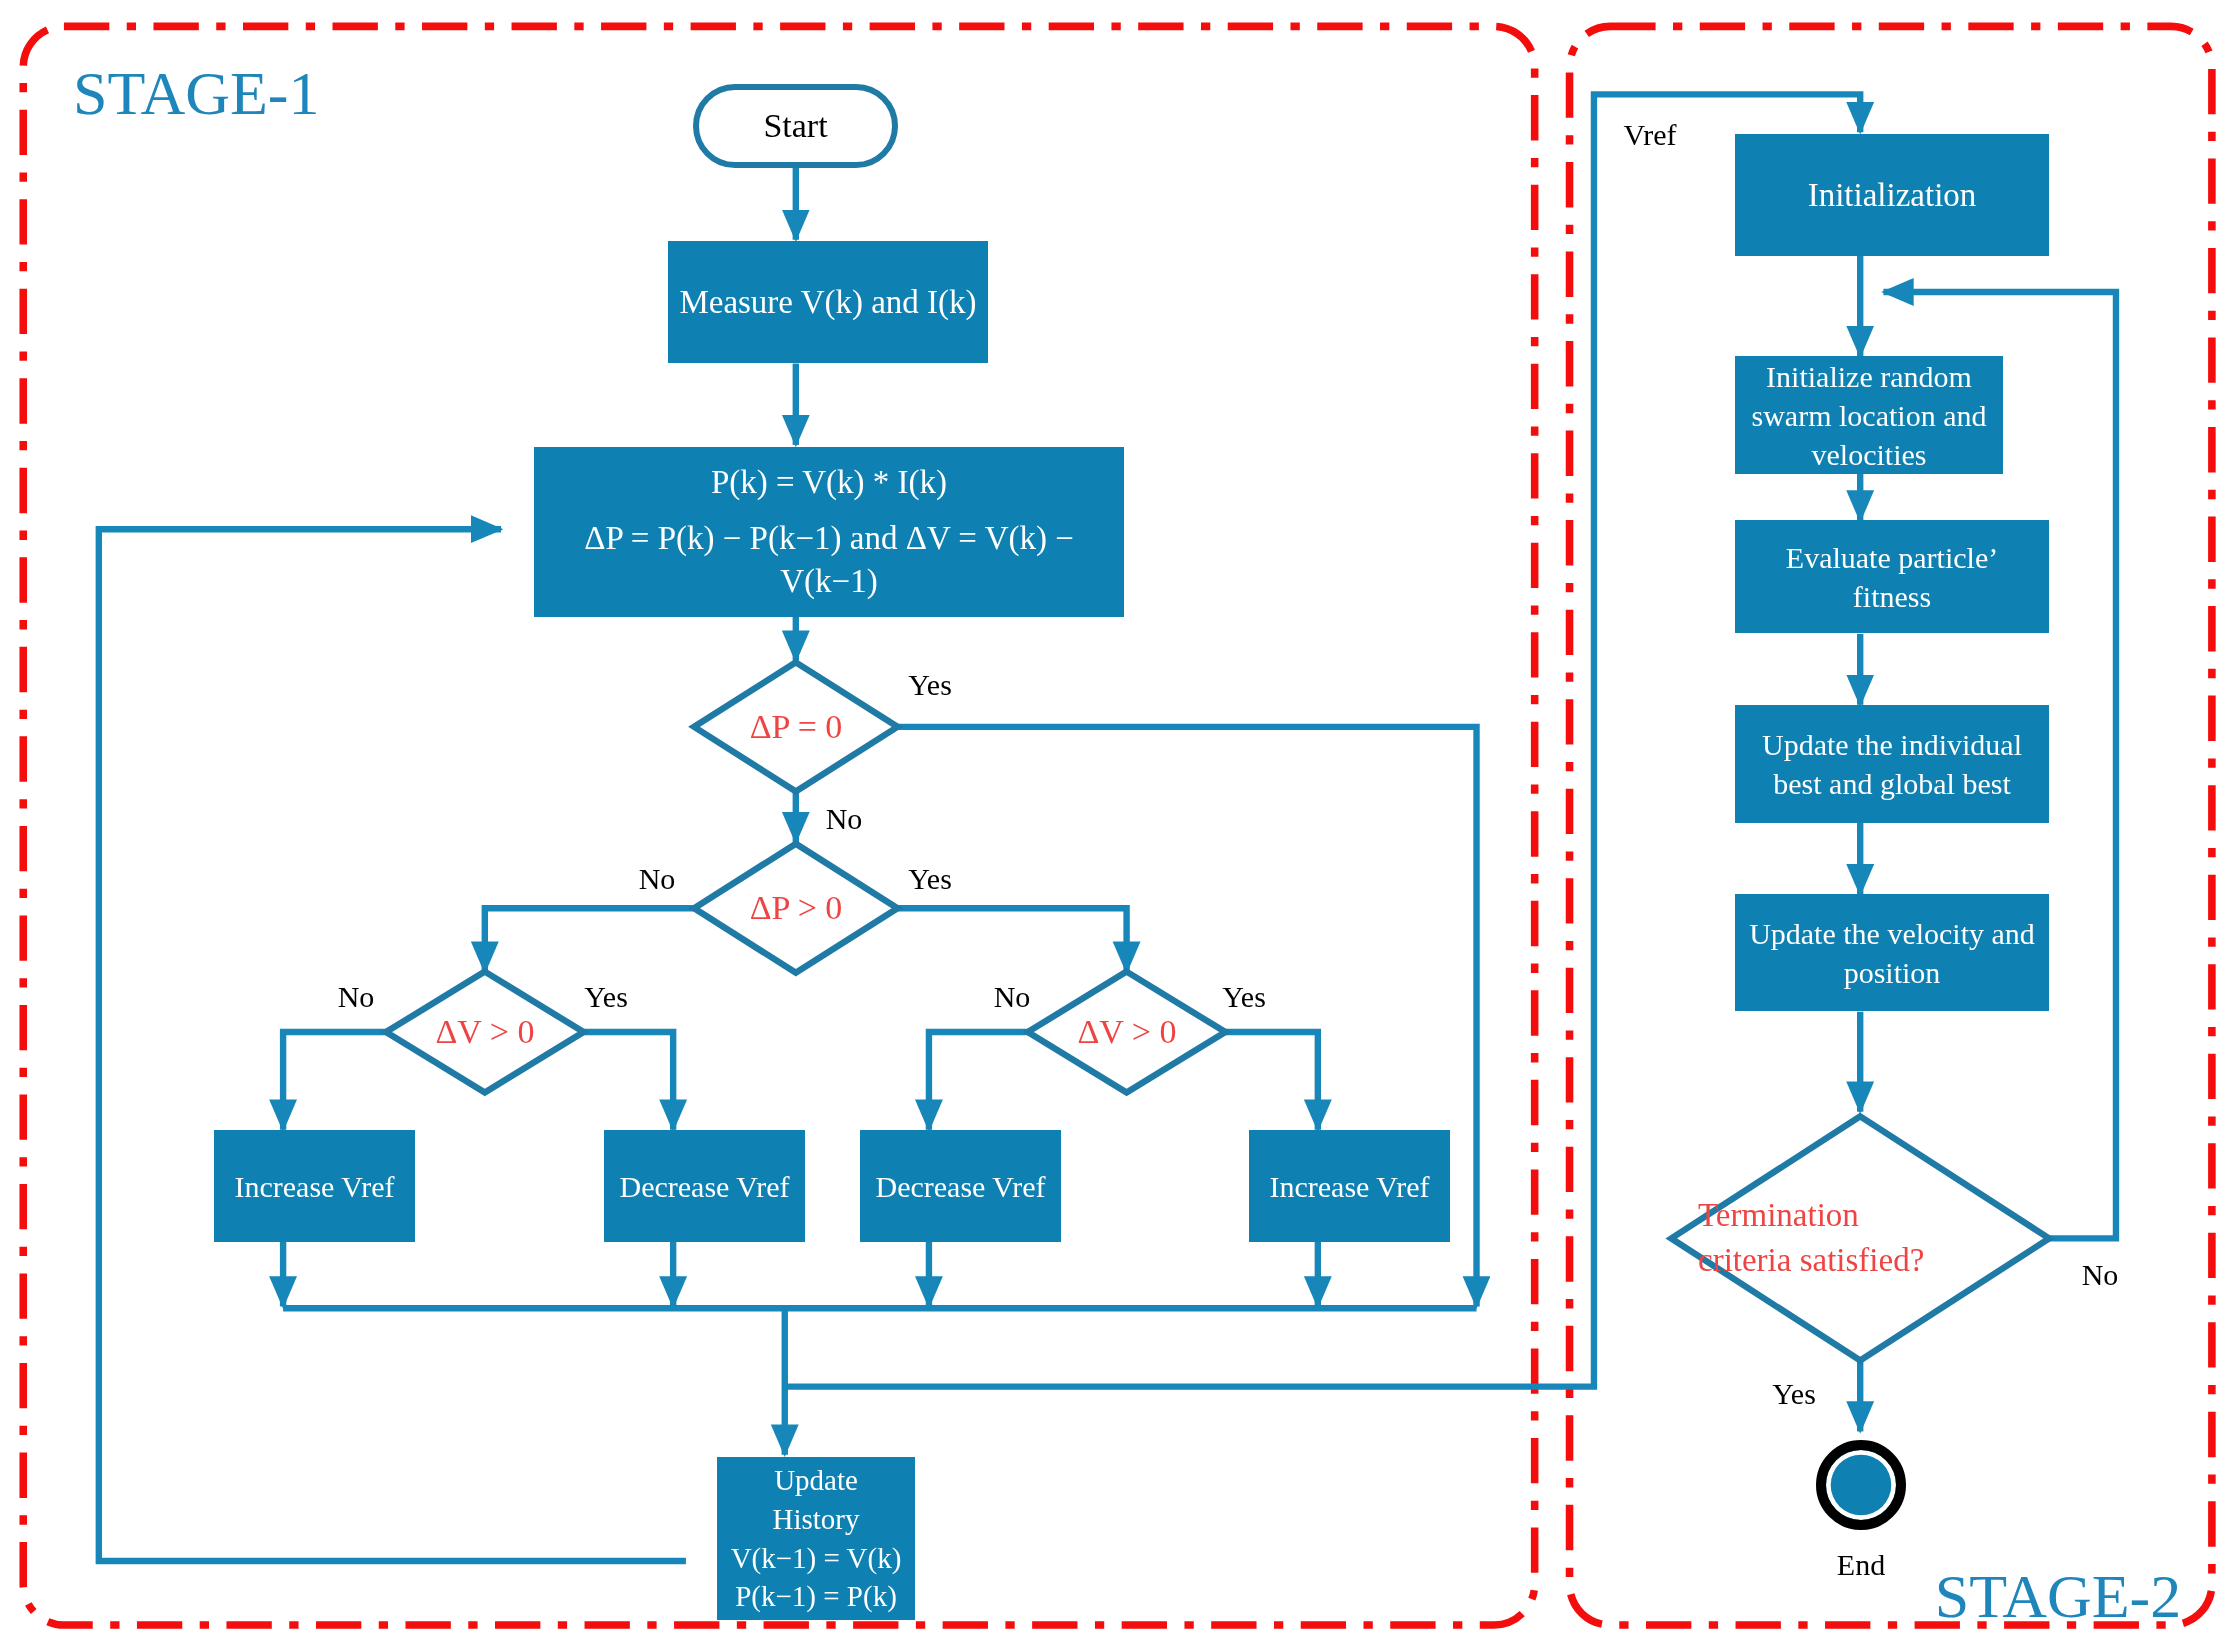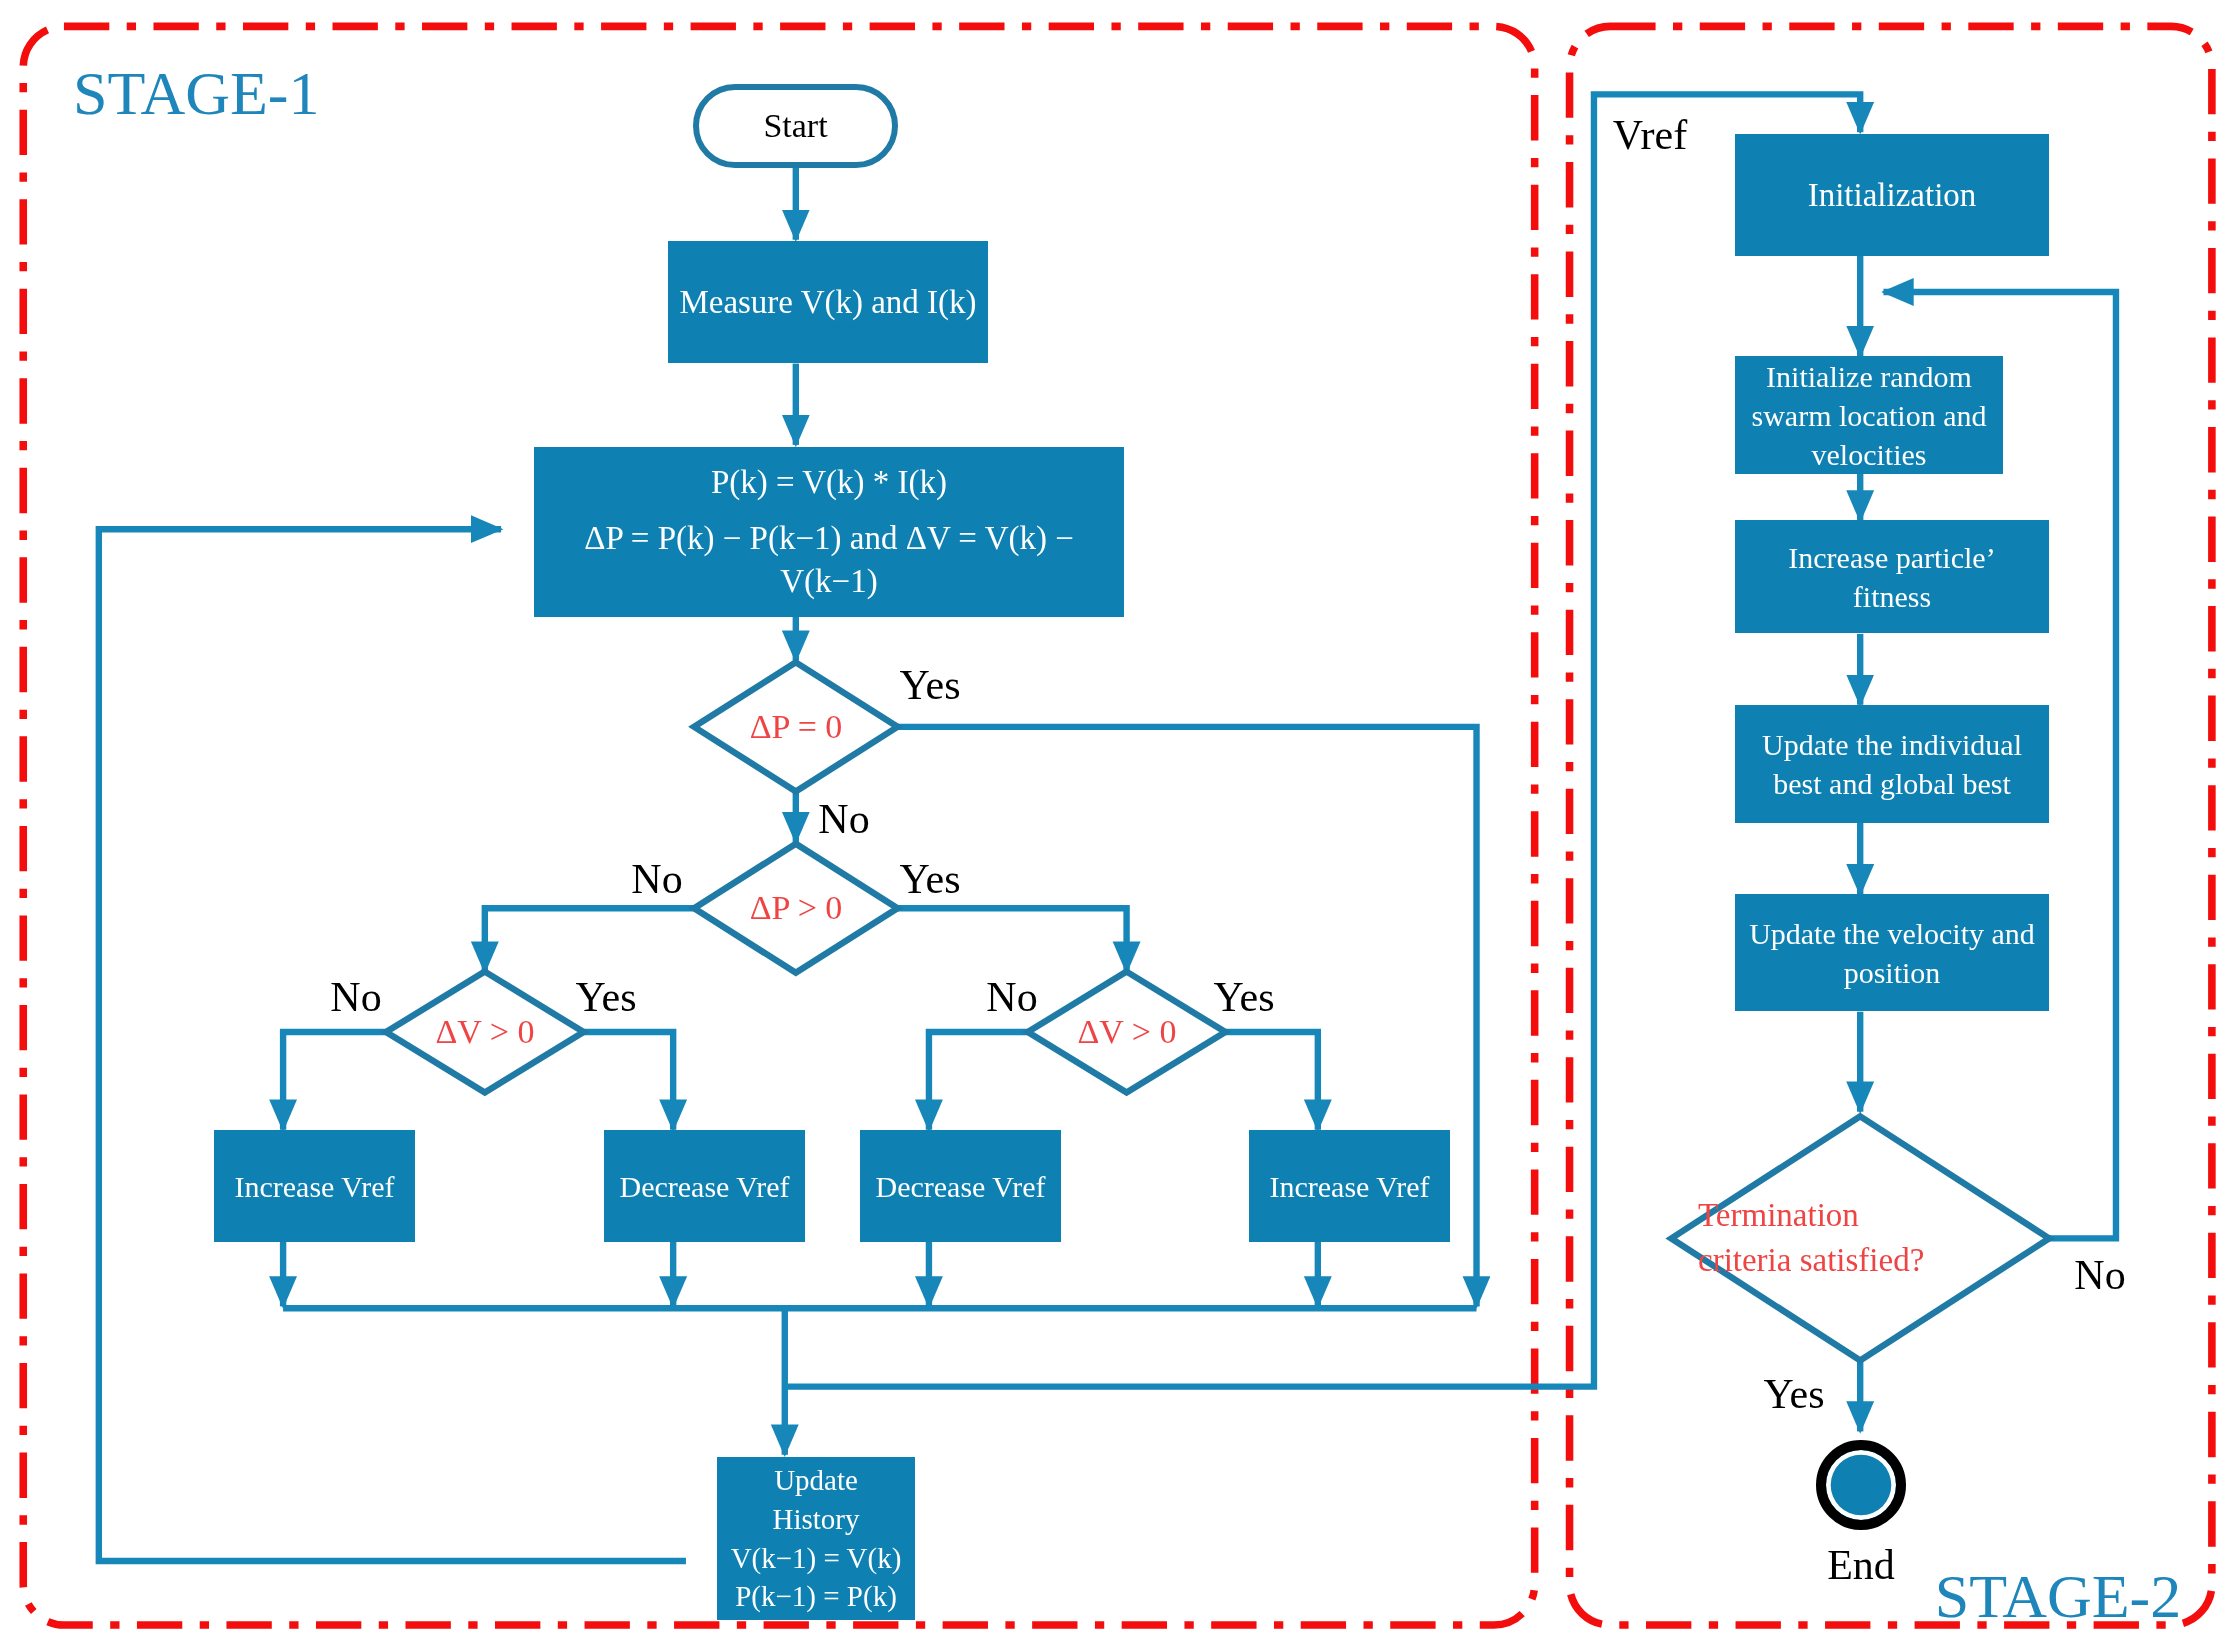--- a/index.html
+++ b/index.html
@@ -19,21 +19,21 @@
     display:flex;flex-direction:column;align-items:center;justify-content:center;
     text-align:center;font-size:33px;line-height:1.3;margin-left:31px;
   }
   .box.small{font-size:30px;}
   .terminator{
     position:absolute;background:#ffffff;border:6.4px solid #1f7aa6;border-radius:44px;
     display:flex;align-items:center;justify-content:center;font-size:34px;color:#000;
   }
   .lbl{
     position:absolute;transform:translate(-50%,-50%);
-    color:#000;font-size:42px;white-space:nowrap;
+    color:#000;font-size:30px;white-space:nowrap;
   }
   .dlabel{
     position:absolute;transform:translate(-50%,-50%);
     color:#ef4444;font-size:34px;white-space:nowrap;
   }
   .stagetitle{
     position:absolute;color:#1f86bb;font-size:62px;white-space:nowrap;
   }
   #end-circle{
     position:absolute;left:1816px;top:1440px;width:70px;height:70px;
@@ -153,21 +153,21 @@
     <span>Initialization</span>
   </div>
 
   <div class="box small" style="left:1704px;top:356px;width:268px;height:118px;">
     <span>Initialize random</span>
     <span>swarm location and</span>
     <span>velocities</span>
   </div>
 
   <div class="box small" style="left:1704px;top:520px;width:314px;height:113px;">
-    <span>Increase particle’</span>
+    <span>Evaluate particle’</span>
     <span>fitness</span>
   </div>
 
   <div class="box small" style="left:1704px;top:705px;width:314px;height:118px;">
     <span>Update the individual</span>
     <span>best and global best</span>
   </div>
 
   <div class="box small" style="left:1704px;top:894px;width:314px;height:117px;">
     <span>Update the velocity and</span>

